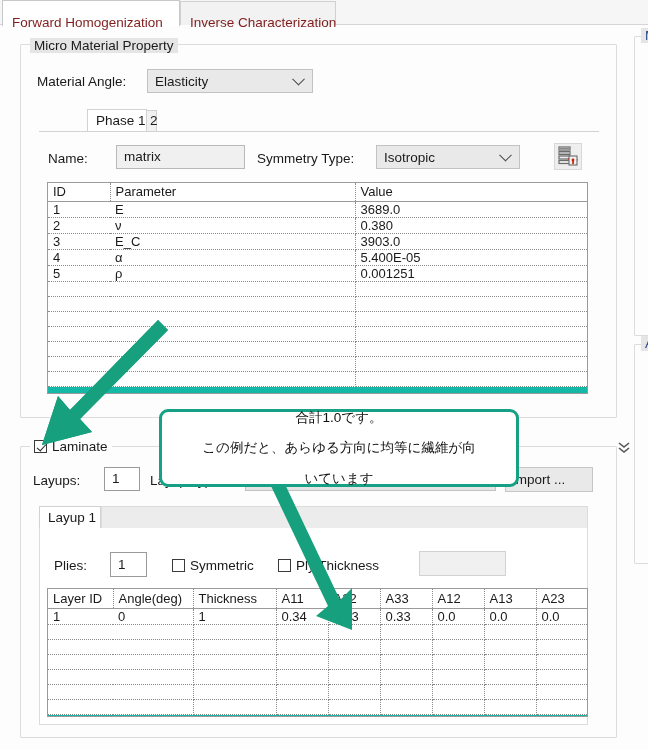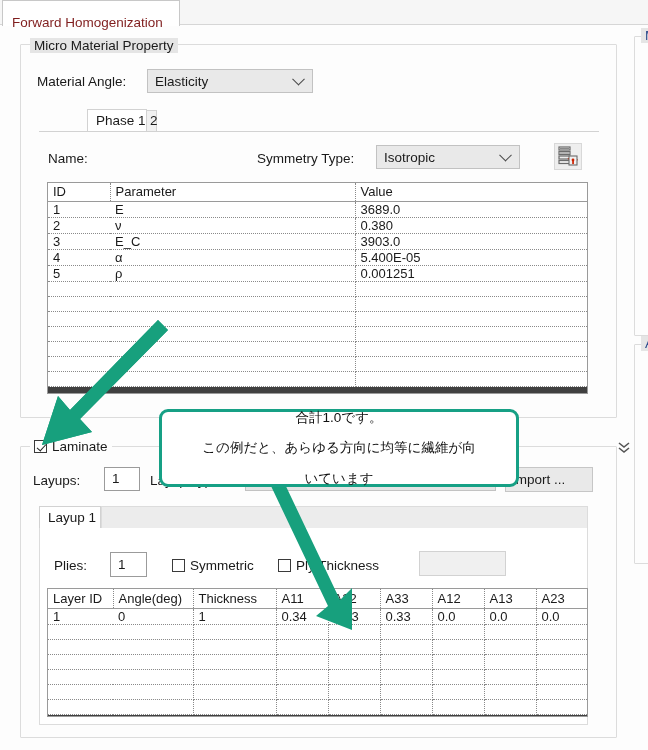--- a/index.html
+++ b/index.html
@@ -87,21 +87,21 @@
     font-size: 13px; table-layout: fixed;
   }
   table.grid td, table.grid th {
     border-right: 1px dotted #8a8a8a;
     border-bottom: 1px dotted #8a8a8a;
     padding: 0 0 0 5px; text-align: left; font-weight: normal;
     white-space: nowrap; overflow: hidden; color: #1a1a1a;
   }
   table.grid th { border-bottom: 1px solid #9a9a9a; }
   table.grid tr.body-row td { height: 15px; }
-  .gridframe { position: absolute; border: 1px solid #9a9a9a; background: #404040; }
+  .gridframe { position: absolute; border: 1px solid #9a9a9a; background: #14b8a6; }
 
   
   .callout {
     position: absolute; background: #ffffff; border: 3.5px solid #16a085;
     border-radius: 9px; z-index: 40;
     display: flex; flex-direction: column; align-items: center; justify-content: center;
     font-size: 13.5px; color: #111; line-height: 1.45; text-align: center;
     padding: 4px 8px;
     gap: 11px;
   }
@@ -113,20 +113,23 @@
 </style>
 </head>
 <body>
 
 <div id="root">
 
   <div class="tabstrip">
     <div class="tab active" style="left:2px;width:178px;">
       <span>Forward Homogenization</span>
     </div>
+    <div class="tab inactive" style="left:180px;width:156px;">
+      <span>Inverse Characterization</span>
+    </div>
   </div>
 
   <div class="group" style="left:634px;top:36px;width:80px;height:300px;">
     <div class="group-title" style="left:6px;top:-9px;color:#2b4a8b;">M</div>
   </div>
   <div class="group" style="left:634px;top:344px;width:80px;height:220px;">
     <div class="group-title" style="left:6px;top:-9px;color:#2b4a8b;">A</div>
   </div>
 
   <div class="group" style="left:20px;top:44px;width:597px;height:374px;">
@@ -141,20 +144,23 @@
 
   <div class="itab active" style="left:39px;top:109px;width:60px;margin-left:48px;">
     <span>Phase 1</span>
   </div>
   <div class="itab inactive" style="left:99px;top:110px;width:58px;height:21px;line-height:20px;">
     <span>Phase 2</span>
   </div>
   <div class="itabline" style="left:39px;top:131px;width:560px;"></div>
 
   <div class="lbl" style="left:48px;top:151px;">Name:</div>
+  <div class="textbox" style="left:116px;top:145px;width:129px;height:24px;">
+    <span>matrix</span>
+  </div>
 
   <div class="lbl" style="left:257px;top:151px;">Symmetry Type:</div>
   <div class="combo" style="left:376px;top:145px;width:144px;height:24px;">
     <span>Isotropic</span>
     <span class="chev"></span>
   </div>
 
   <div style="position:absolute;left:554px;top:143px;width:28px;height:27px;background:#eeeeee;border:1px solid #d8d8d8;">
     <svg width="26" height="25" viewBox="0 0 26 25">
       <g fill="none" stroke="#6b6b6b" stroke-width="1.2">

